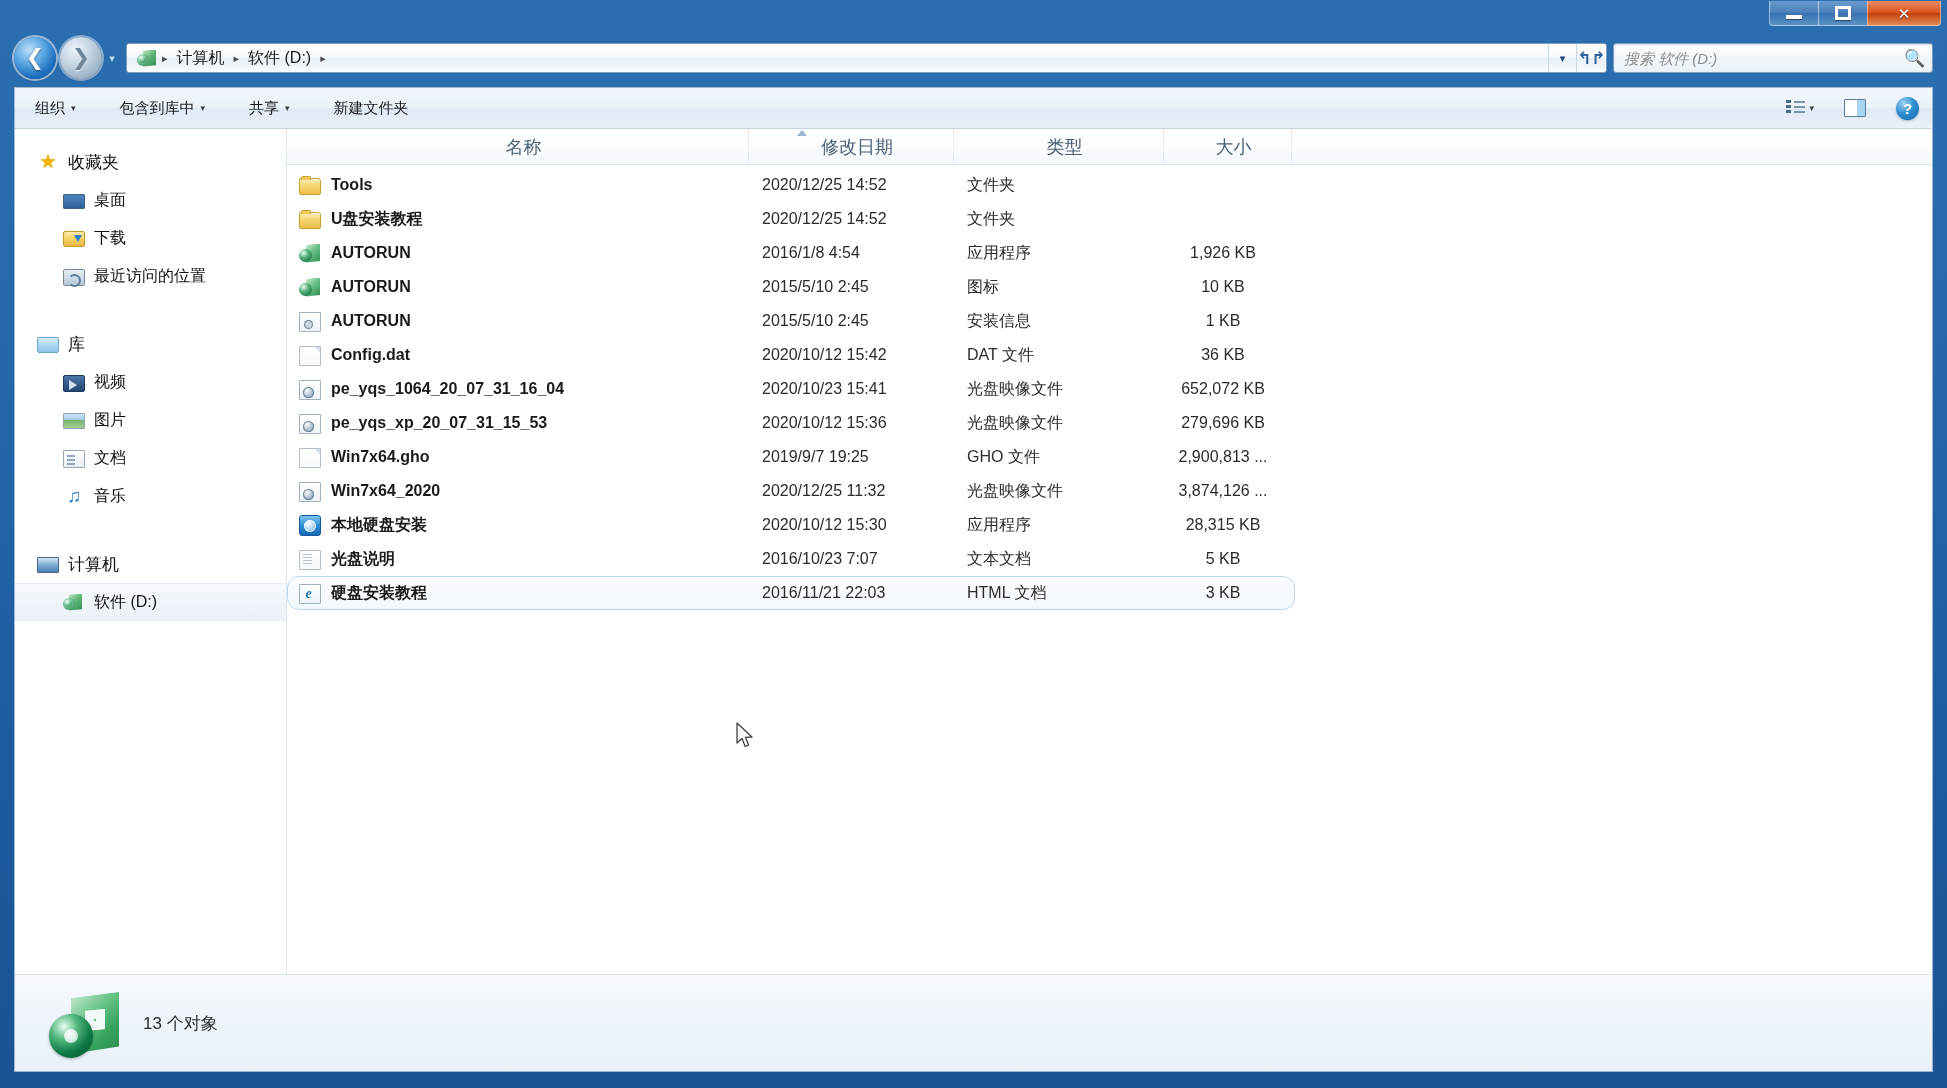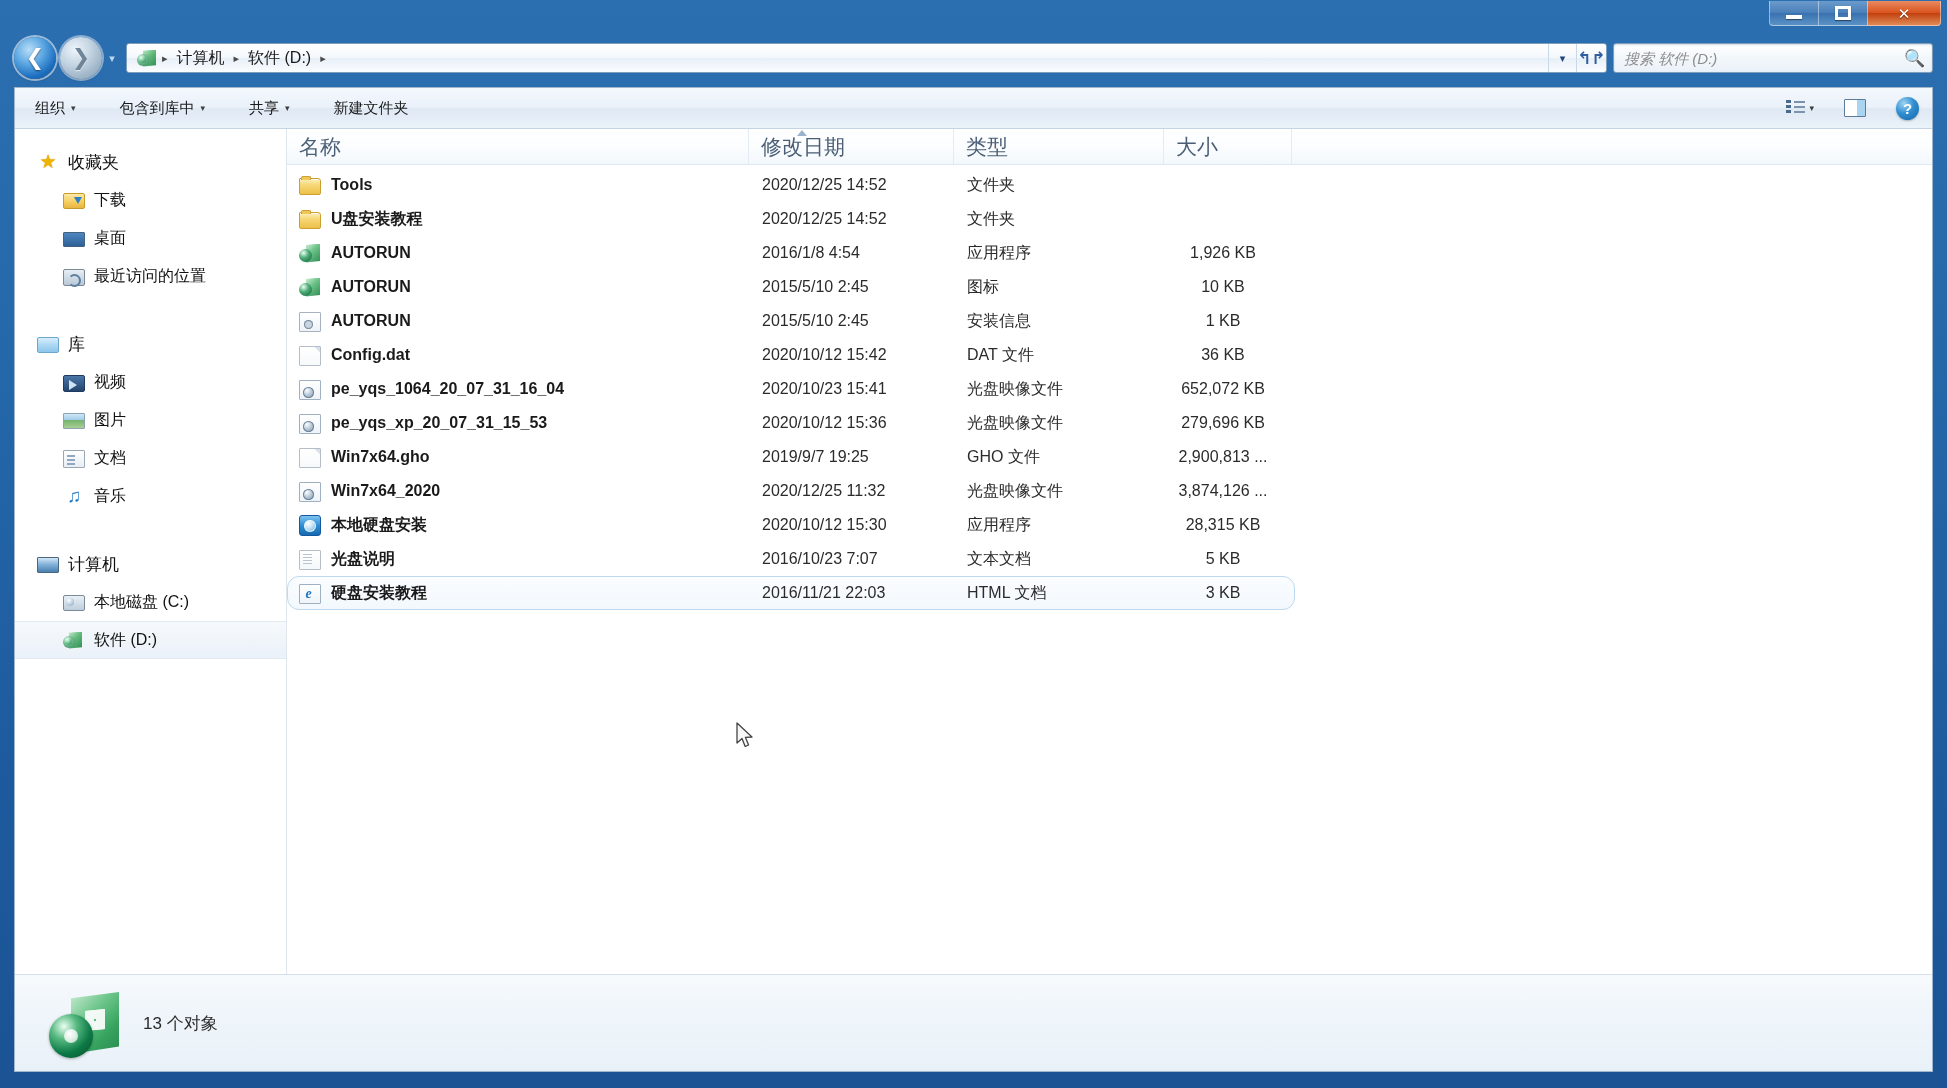--- a/index.html
+++ b/index.html
@@ -247,23 +247,24 @@
 
   
   #file-area { flex:1; display:flex; flex-direction:column; min-width:0; background:#fff;}
   #col-header {
     height: 36px; flex: 0 0 36px; display:flex; align-items:stretch;
     background: linear-gradient(180deg,#ffffff 0%,#fbfdff 50%,#f3f8fc 100%);
     border-bottom: 1px solid #dfe7ef;
     position: relative;
   }
   .col {
-    display:flex; align-items:center; font-size:21px; color:#4a5f76;
+    display:flex; align-items:center; font-size:18px; color:#4a5f76;
     padding-left: 12px; border-right: 1px solid #e4ebf2; position:relative;
     white-space: nowrap;
+    justify-content: center;
   }
   .col.c-name { width: 462px; flex:0 0 462px; }
   .col.c-date { width: 205px; flex:0 0 205px; }
   .col.c-type { width: 210px; flex:0 0 210px; }
   .col.c-size { width: 128px; flex:0 0 128px; }
   .col.c-rest { flex:1; border-right:none; }
   #sort-indicator {
     position:absolute; left: 510px; top: 1px;
     width:0;height:0; border-left:5px solid transparent; border-right:5px solid transparent;
     border-bottom:6px solid #9ab4cd;
@@ -497,26 +498,26 @@
     <div id="body-split">
 
       <div id="sidebar">
 
         <div class="nav-group">
           <div class="nav-row">
             <span class="nav-ico ico-star">★</span>
             <span>收藏夹</span>
           </div>
           <div class="nav-row child">
+            <span class="nav-ico ico-desktop"></span>
+            <span>桌面</span>
+          </div>
+          <div class="nav-row child">
             <span class="nav-ico ico-folder-dl"></span>
             <span>下载</span>
-          </div>
-          <div class="nav-row child">
-            <span class="nav-ico ico-desktop"></span>
-            <span>桌面</span>
           </div>
           <div class="nav-row child">
             <span class="nav-ico ico-recent"></span>
             <span>最近访问的位置</span>
           </div>
         </div>
 
         <div class="nav-gap"></div>
 
         <div class="nav-group">
@@ -541,24 +542,20 @@
             <span>音乐</span>
           </div>
         </div>
 
         <div class="nav-gap"></div>
 
         <div class="nav-group">
           <div class="nav-row">
             <span class="nav-ico ico-computer"></span>
             <span>计算机</span>
-          </div>
-          <div class="nav-row child">
-            <span class="nav-ico ico-hdd"></span>
-            <span>本地磁盘 (C:)</span>
           </div>
           <div class="nav-row child selected">
             <span class="nav-ico ico-disc"></span>
             <span>软件 (D:)</span>
           </div>
         </div>
 
         <div class="nav-gap"></div>
 
       </div>

